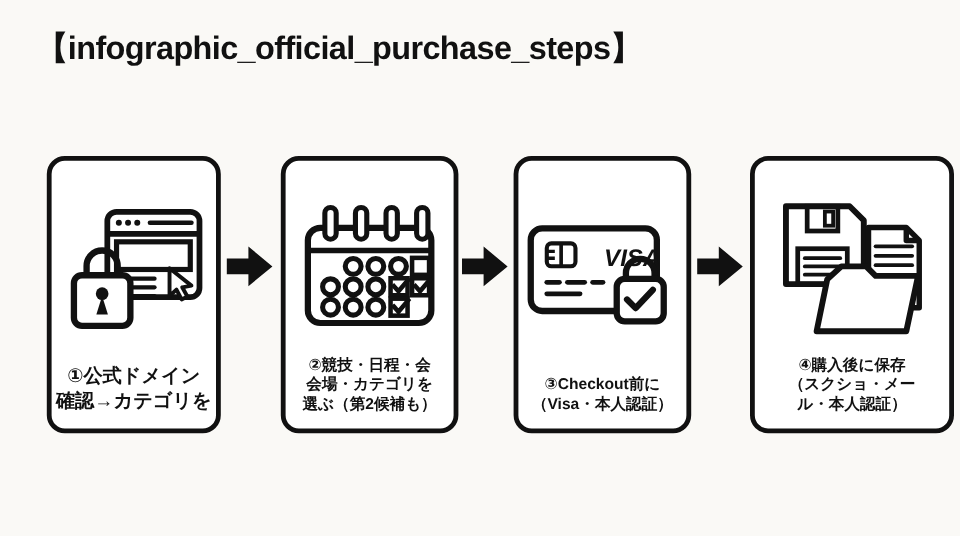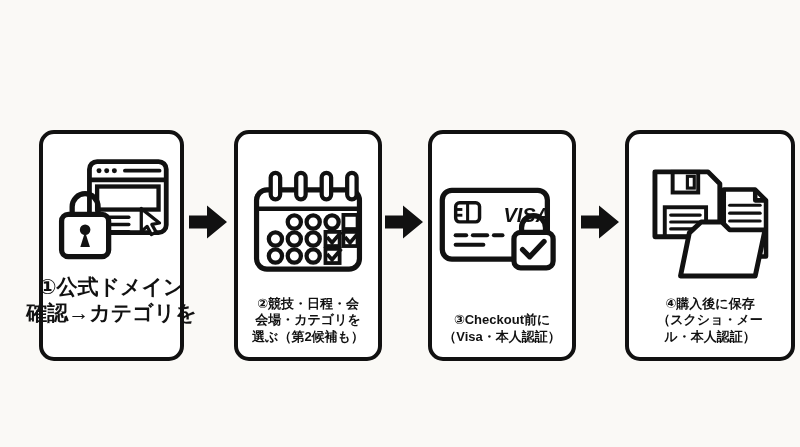--- a/index.html
+++ b/index.html
@@ -49,35 +49,36 @@
   }
   .caption {
     flex:0 0 auto;
     font-size:13px;
     font-weight:700;
     line-height:1.27;
     text-align:center;
     color:#111;
     white-space:nowrap;
   }
-  .panel-1 .caption { margin-bottom:18px; font-size:21px; }
+  .panel-1 .caption { margin-bottom:0; font-size:16px; }
   .arrow {
     position:absolute;
     top:202px;
     width:40px; height:40px;
   }
   .arrow-1 { left:188px; }
   .arrow-2 { left:384px; }
   .arrow-3 { left:580px; }
 </style>
 </head>
 <body>
 
 <div class="canvas">
 
+  <div class="title">【infographic_official_purchase_steps】</div>
 
   <div class="panel panel-1">
     <div class="icon-wrap">
       <svg width="120" height="112" viewBox="0 0 125 115">
         <rect x="39" y="6" width="80" height="74" rx="8" fill="#fff" stroke="#111" stroke-width="5"></rect>
         <line x1="39" y1="25" x2="119" y2="25" stroke="#111" stroke-width="5"></line>
         <circle cx="49" cy="15.5" r="2.6" fill="#111"></circle>
         <circle cx="57" cy="15.5" r="2.6" fill="#111"></circle>
         <circle cx="65" cy="15.5" r="2.6" fill="#111"></circle>
         <line x1="76" y1="15.5" x2="112" y2="15.5" stroke="#111" stroke-width="4" stroke-linecap="round"></line>

